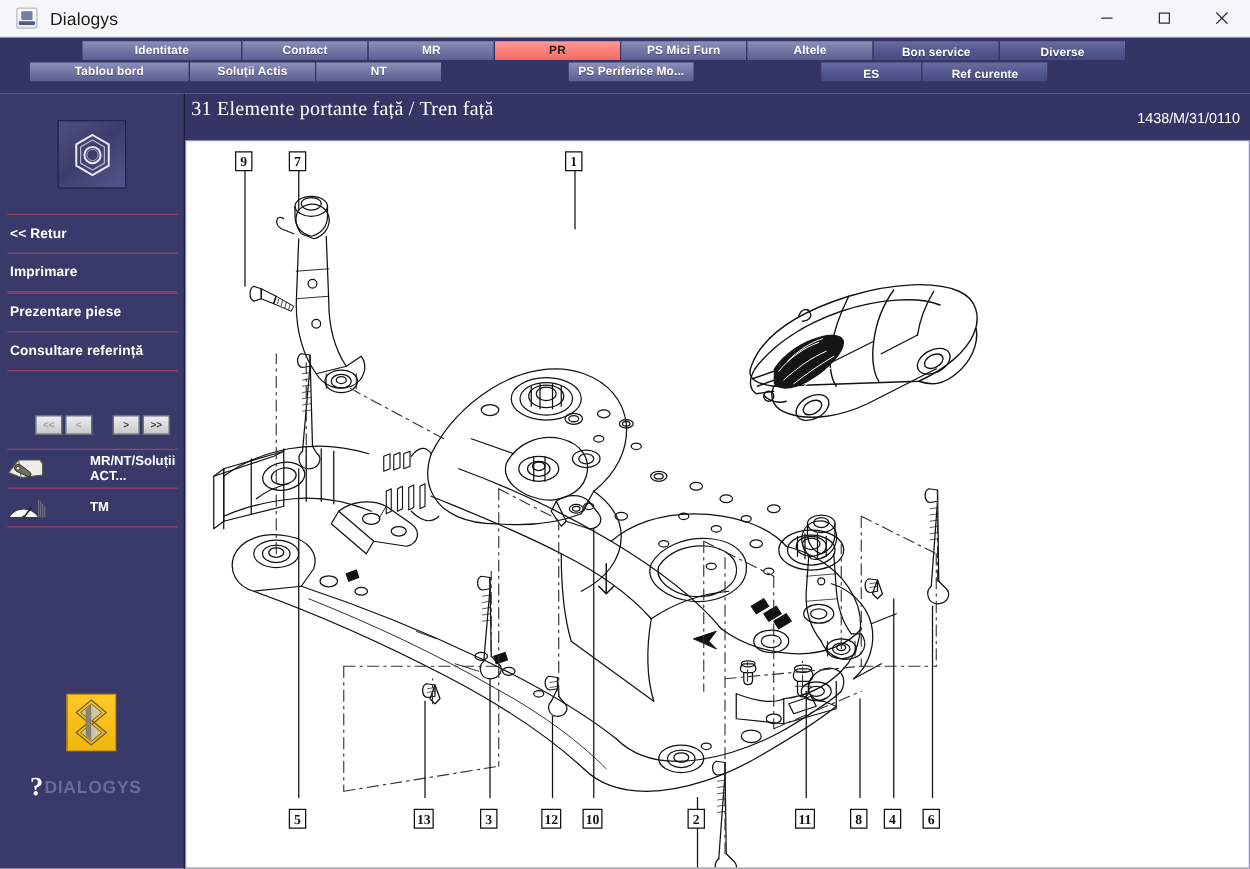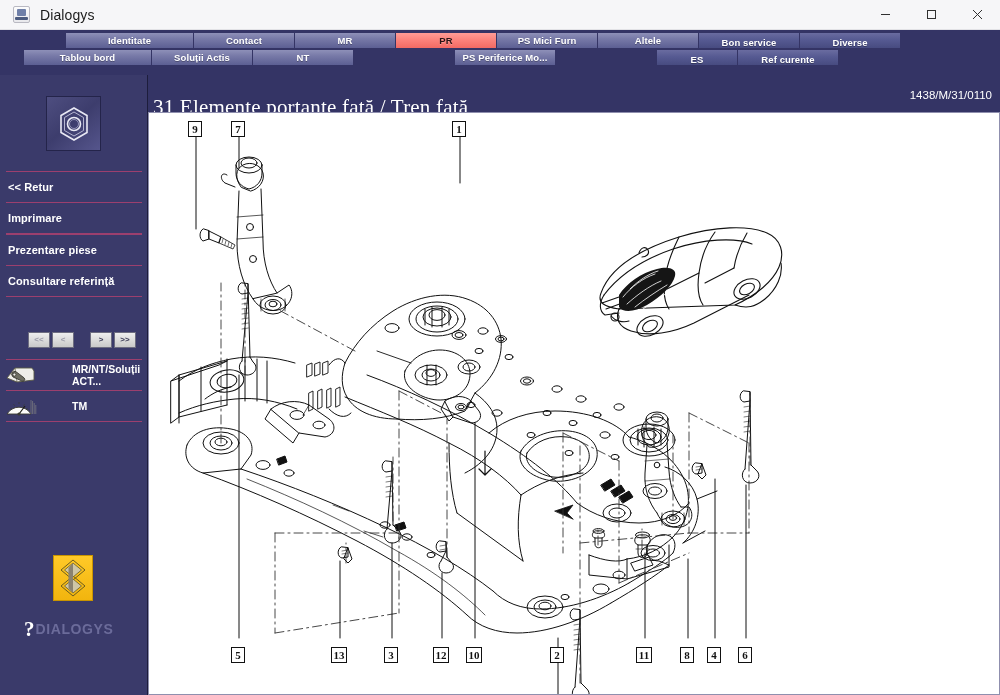--- a/index.html
+++ b/index.html
@@ -145,23 +145,23 @@
     font-size: 14px; font-weight: bold; letter-spacing: .6px;
     color: #6b6b9a;
   }
 
   
   .content {
     position: absolute; left: 148px; top: 75px; width: 852px; height: 620px;
     background: #343465;
   }
   .doc-title {
-    position: absolute; left: 5px; top: 20px;
+    position: absolute; left: 5px; top: 4px;
     font-family: "Liberation Serif", serif;
-    font-size: 21px; color: #ffffff; letter-spacing: .2px;
+    font-size: 16px; color: #ffffff; letter-spacing: .2px;
   }
   .doc-ref {
     position: absolute; right: 8px; top: 14px;
     font-size: 11.5px; color: #ffffff;
   }
   .canvaswrap {
     position: absolute; left: 0; top: 37px; width: 852px; height: 583px;
     background: #ffffff;
     border: 1px solid #8f8fae;
     overflow: hidden;

